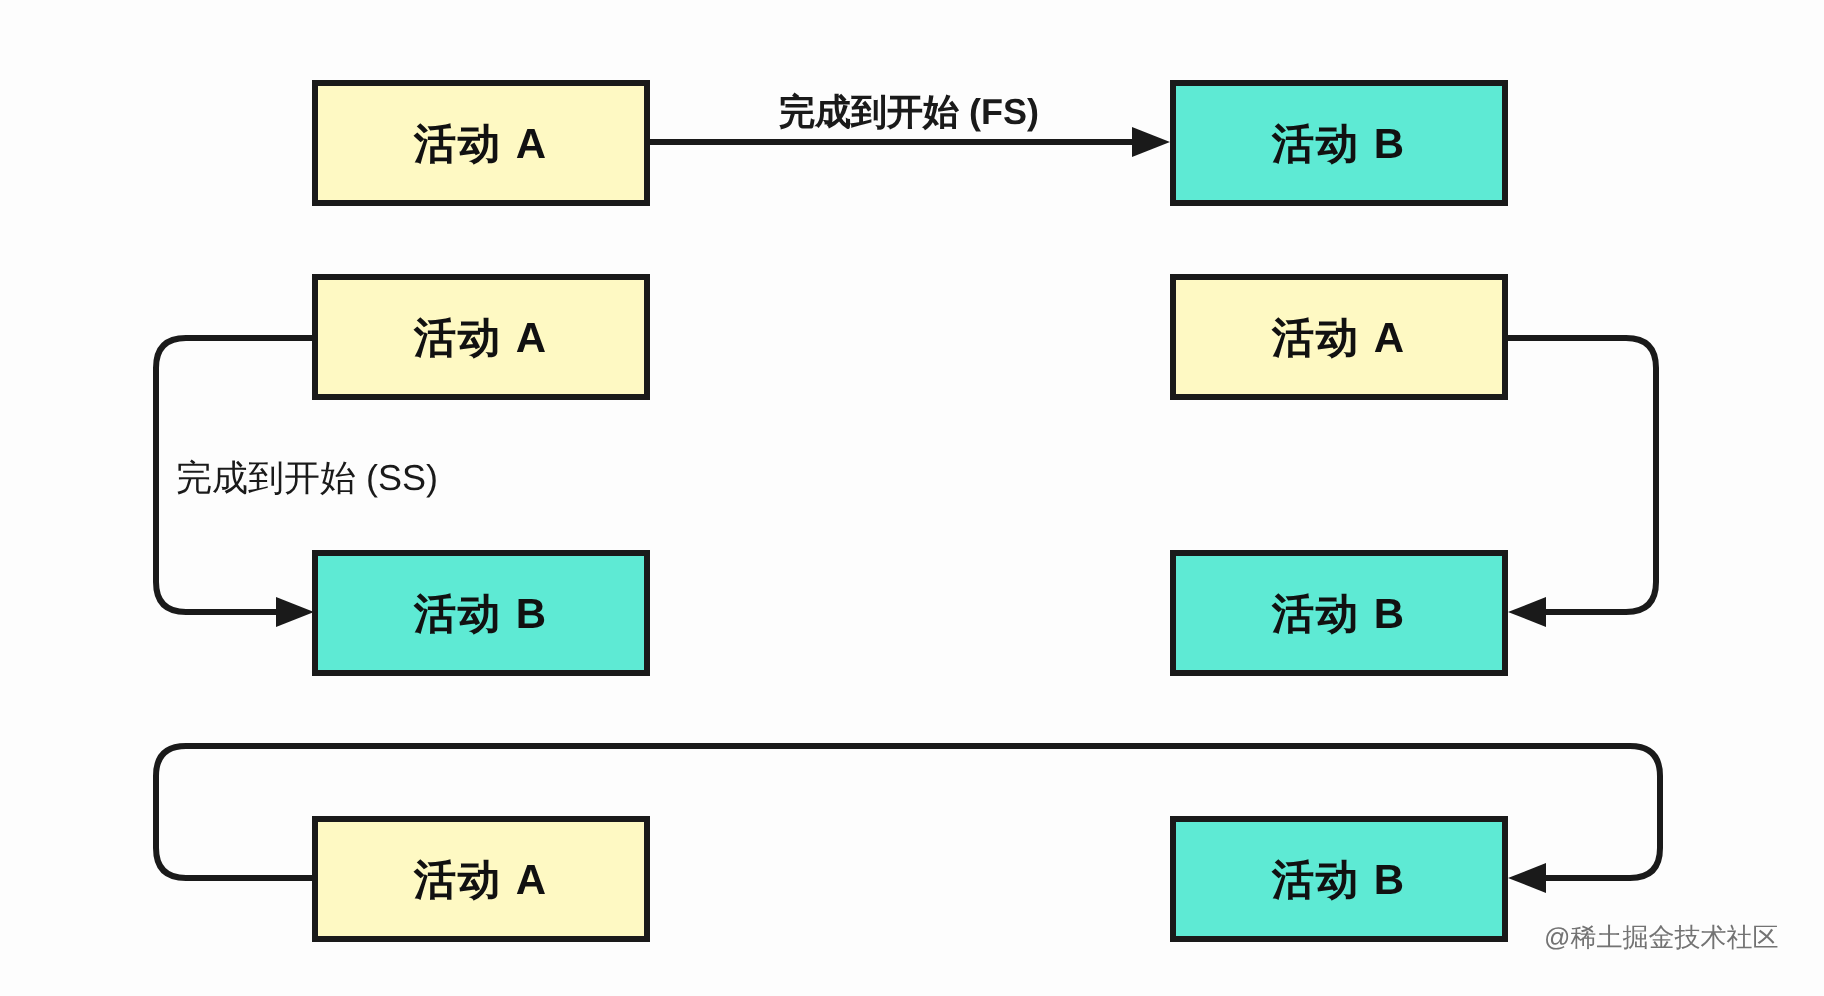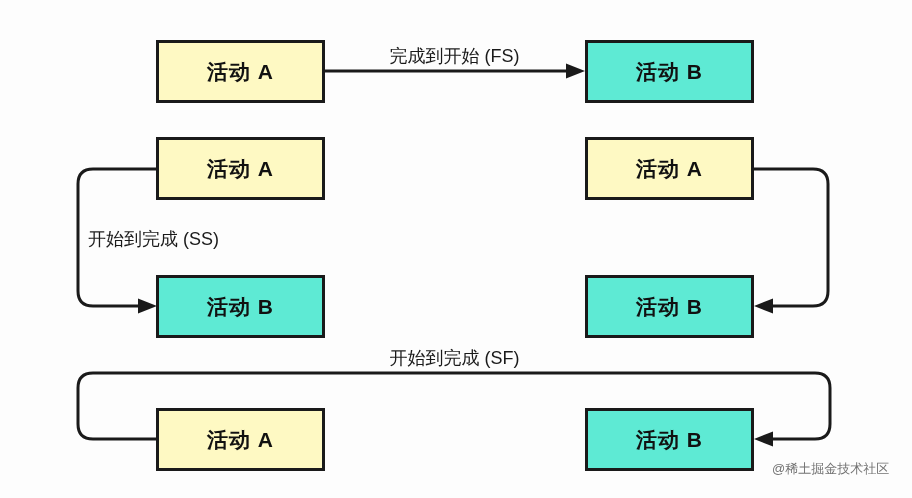--- a/index.html
+++ b/index.html
@@ -31,21 +31,21 @@
     color: #111111;
   }
   .box-a { background: #fef9c3; }
   .box-b { background: #5eead4; }
   .conn-label {
     position: absolute;
     font-size: 18px;
     color: #1a1a1a;
     white-space: nowrap;
   }
-  .centered { text-align: center; }
+  .centered { text-align: center; font-weight: bold; }
   .watermark {
     position: absolute;
     left: 772px;
     top: 460px;
     font-size: 13px;
     color: #737373;
     white-space: nowrap;
   }
   
   .fs-a { left: 156px; top: 40px; }
@@ -80,24 +80,23 @@
     <path d="M 157 439 H 93 Q 78 439 78 424 V 388 Q 78 373 93 373 H 815 Q 830 373 830 388 V 424 Q 830 439 815 439 H 771" fill="none" stroke-width="3" stroke="#1a1a1a"></path>
     <polygon points="754,439 773,431.5 773,446.5" fill="#1a1a1a"></polygon>
   </svg>
 
   <div class="box box-a fs-a">活动 A</div>
   <div class="box box-b fs-b">活动 B</div>
   <div class="conn-label centered fs-label">完成到开始 (FS)</div>
 
   <div class="box box-a ss-a">活动 A</div>
   <div class="box box-b ss-b">活动 B</div>
-  <div class="conn-label ss-label">开始到完成 (SS)</div>
+  <div class="conn-label ss-label">完成到开始 (SS)</div>
 
   <div class="box box-a ff-a">活动 A</div>
   <div class="box box-b ff-b">活动 B</div>
 
   <div class="box box-a sf-a">活动 A</div>
   <div class="box box-b sf-b">活动 B</div>
-  <div class="conn-label centered sf-label">开始到完成 (SF)</div>
 
   <div class="watermark">@稀土掘金技术社区</div>
 
 </div>
 
 </body></html>

